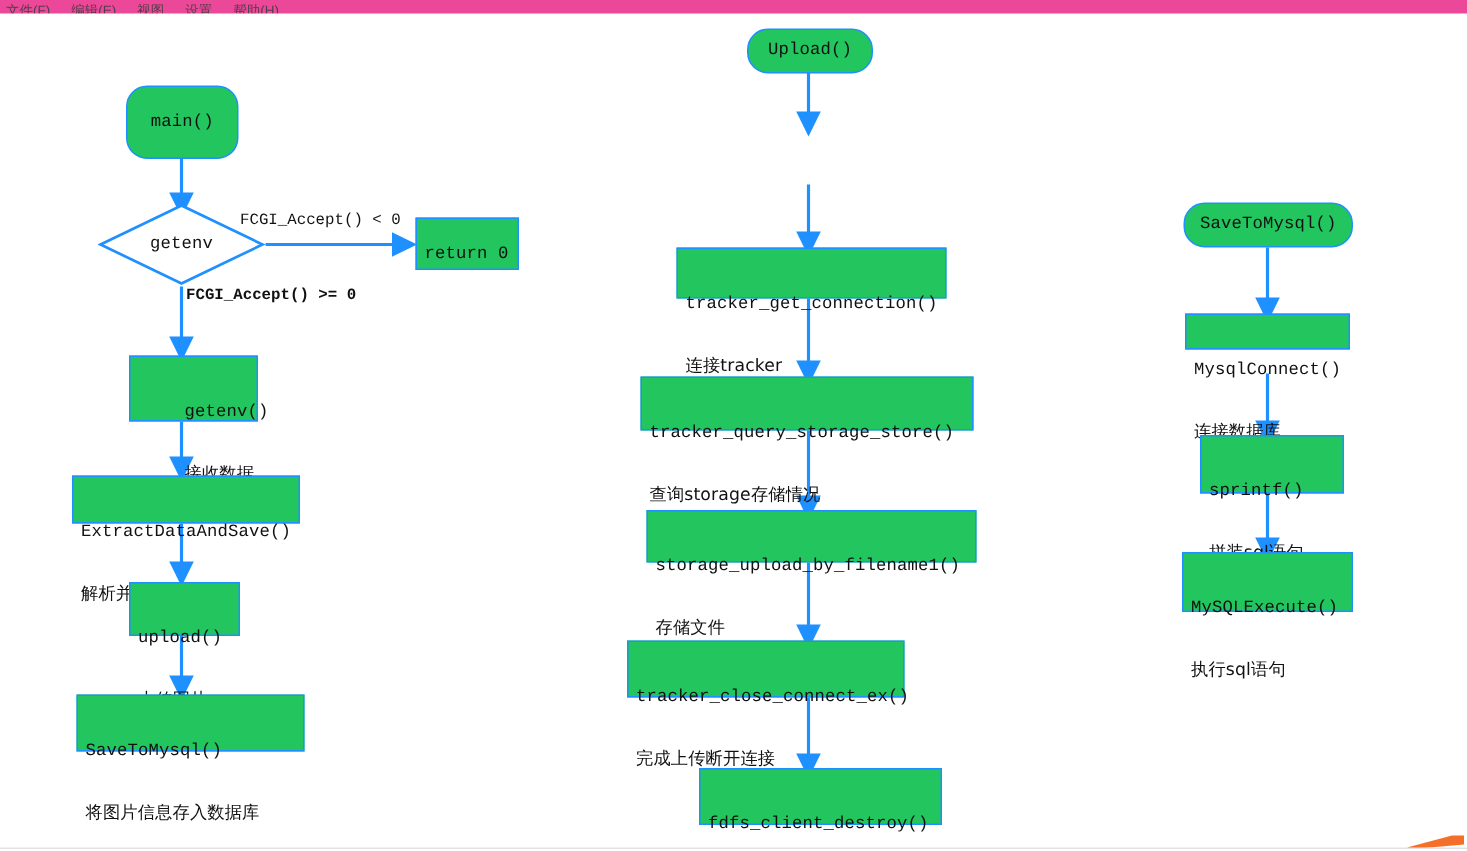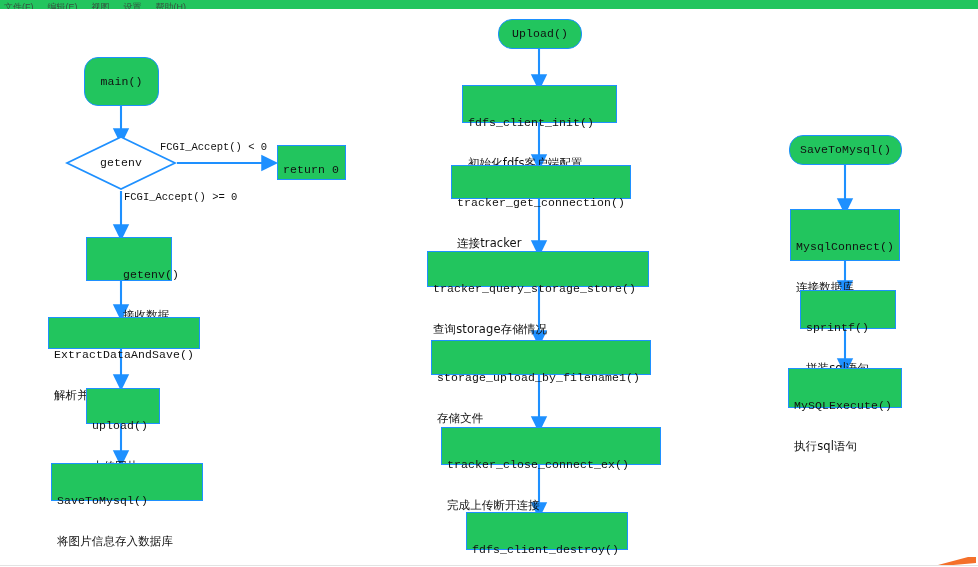--- a/index.html
+++ b/index.html
@@ -6,21 +6,21 @@
   body{
     width:978px;height:567px;
     background:#ffffff;
     font-family:"Liberation Mono","DejaVu Sans Mono",monospace;
     overflow:hidden;
     position:relative;
   }
   
   #menubar{
     position:absolute;left:0;top:0;width:978px;height:15px;
-    background:#22c55e;border-bottom:1px solid #d4d0c8;
+    background:#ec4899;border-bottom:1px solid #d4d0c8;
     display:flex;align-items:center;gap:14px;padding-left:4px;
     box-sizing:border-box;overflow:hidden;
   }
   .menu-item{
     font-family:"Liberation Sans",sans-serif;
     font-size:9px;color:#3a3a3a;line-height:9px;
     white-space:nowrap;opacity:.85;
   }
   
   #canvas{
@@ -134,61 +134,57 @@
     <span class="l1">upload()</span>
     <span class="l2">上传图片</span>
   </div>
 
   <div class="node rect" style="left:51px;top:454px;width:152px;height:38px;">
     <span class="l1">SaveToMysql()</span>
     <span class="l2">将图片信息存入数据库</span>
   </div>
 
   <div class="edge-label" style="left:160px;top:132px;">FCGI_Accept() &lt; 0</div>
-  <div class="edge-label" style="left:124px;top:182px;">FCGI_Accept() &gt;= 0</div>
+  <div class="edge-label" style="left:124px;top:182px;font-weight:bold;">FCGI_Accept() &gt;= 0</div>
 
   <div class="node term" style="left:498px;top:10px;width:84px;height:30px;">
     <span class="l1">Upload()</span>
   </div>
 
-  <div class="node rect" style="left:462px;top:76px;width:155px;height:38px;">
-    <span class="l1">fdfs_client_init()</span>
-    <span class="l2">初始化fdfs客户端配置</span>
-  </div>
 
   <div class="node rect" style="left:451px;top:156px;width:180px;height:34px;">
     <span class="l1">tracker_get_connection()</span>
     <span class="l2">连接tracker</span>
   </div>
 
   <div class="node rect" style="left:427px;top:242px;width:222px;height:36px;">
     <span class="l1">tracker_query_storage_store()</span>
     <span class="l2">查询storage存储情况</span>
   </div>
 
   <div class="node rect" style="left:431px;top:331px;width:220px;height:35px;">
     <span class="l1">storage_upload_by_filename1()</span>
     <span class="l2">存储文件</span>
   </div>
 
-  <div class="node rect" style="left:441px;top:418px;width:220px;height:38px;">
+  <div class="node rect" style="left:418px;top:418px;width:185px;height:38px;">
     <span class="l1">tracker_close_connect_ex()</span>
     <span class="l2">完成上传断开连接</span>
   </div>
 
   <div class="node rect" style="left:466px;top:503px;width:162px;height:38px;">
     <span class="l1">fdfs_client_destroy()</span>
     
   </div>
 
   <div class="node term" style="left:789px;top:126px;width:113px;height:30px;">
     <span class="l1">SaveToMysql()</span>
   </div>
 
-  <div class="node rect" style="left:790px;top:200px;width:110px;height:52px;">
+  <div class="node rect" style="left:790px;top:200px;width:110px;height:24px;">
     <span class="l1">MysqlConnect()</span>
     <span class="l2">连接数据库</span>
   </div>
 
   <div class="node rect" style="left:800px;top:281px;width:96px;height:39px;">
     <span class="l1">sprintf()</span>
     <span class="l2">拼装sql语句</span>
   </div>
 
   <div class="node rect" style="left:788px;top:359px;width:114px;height:40px;">

